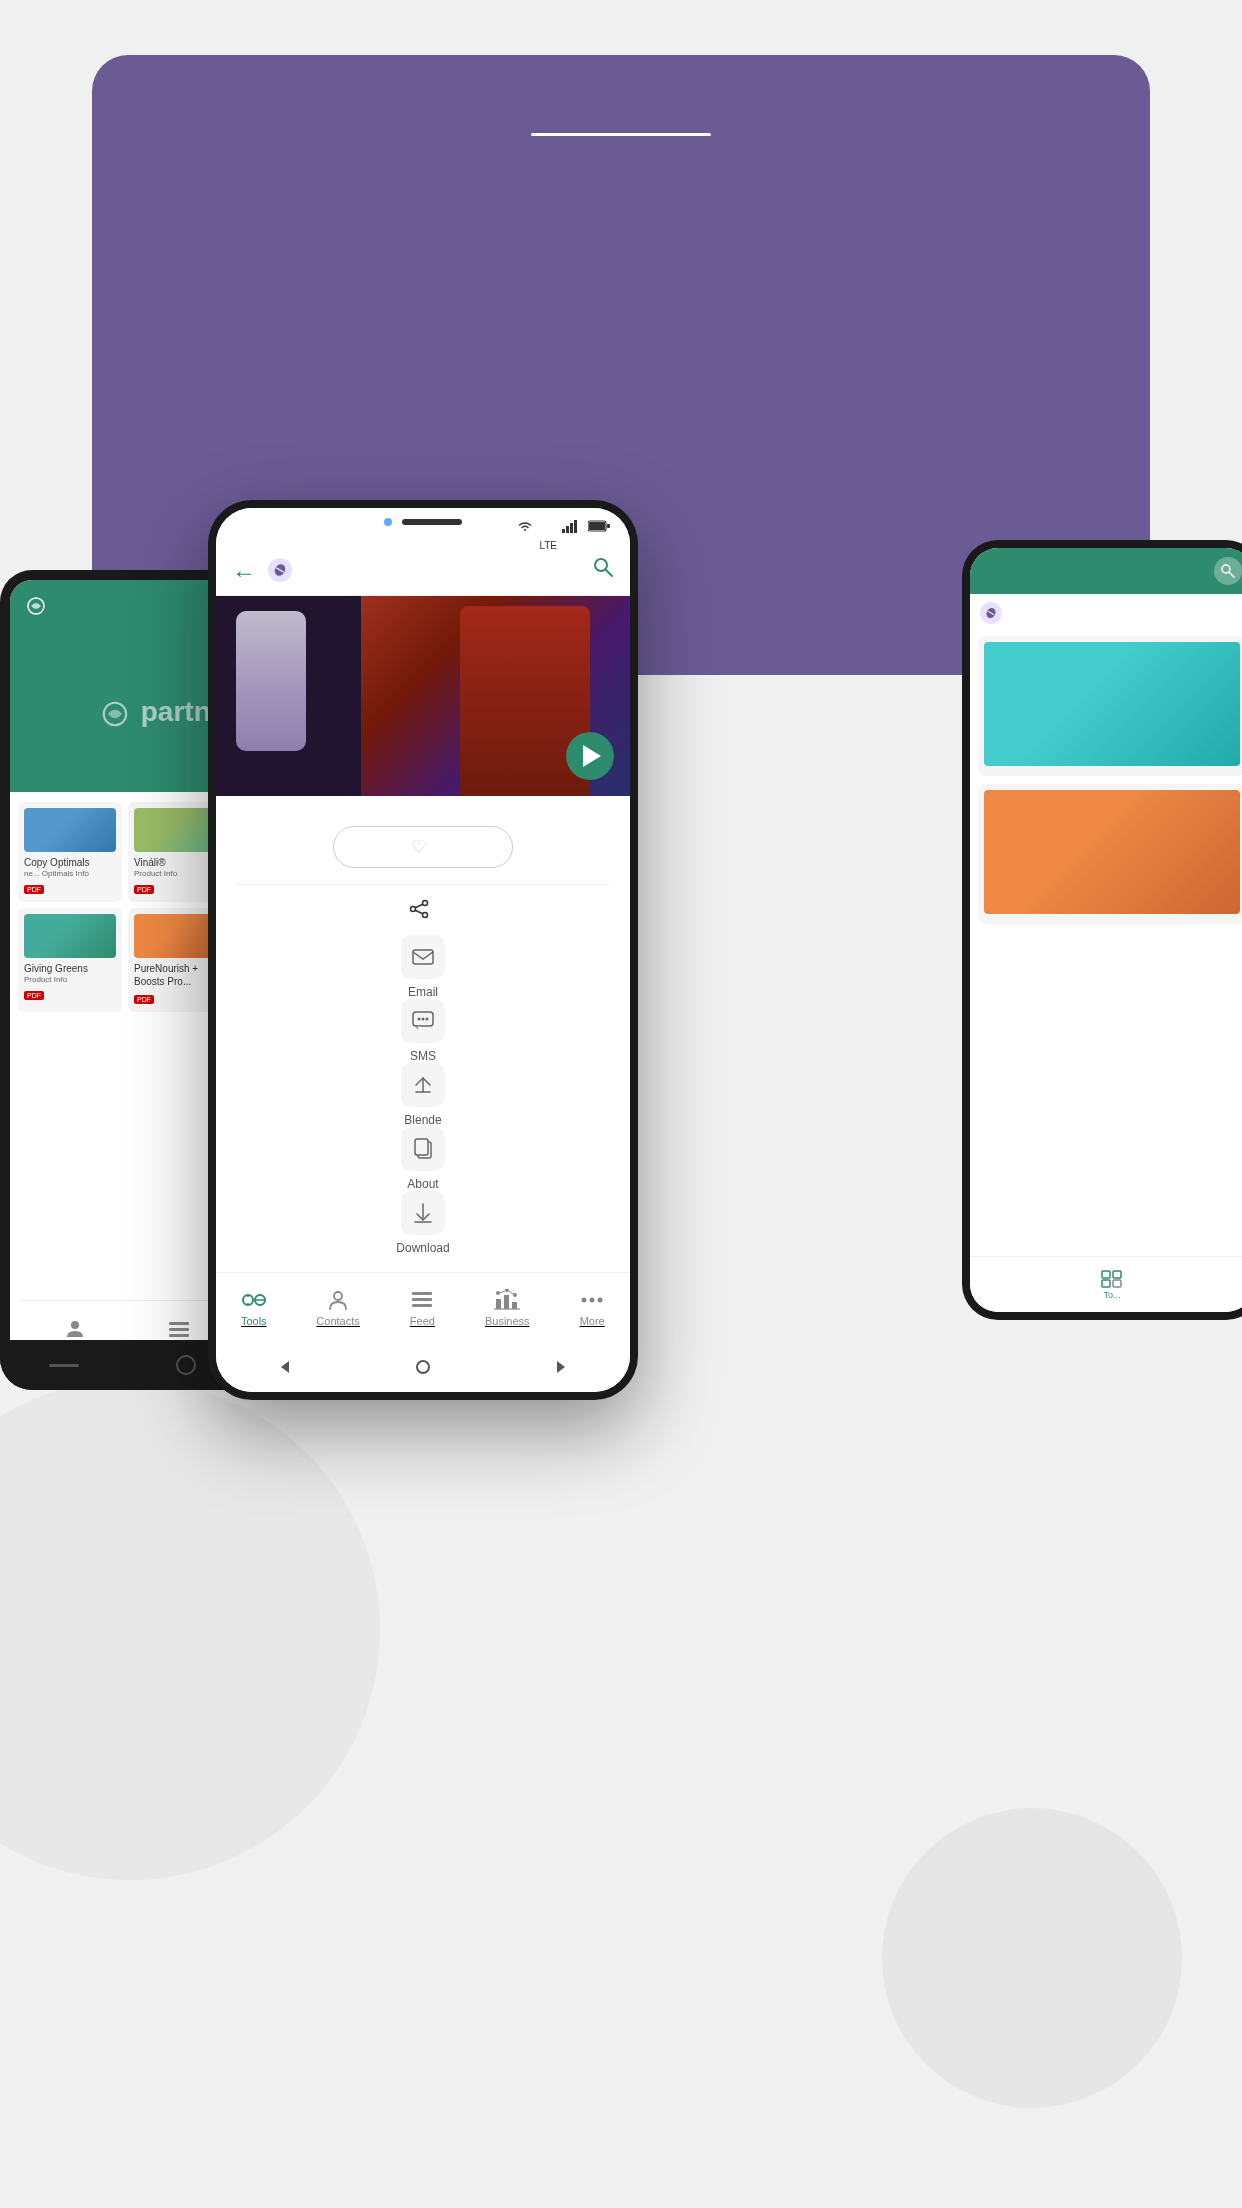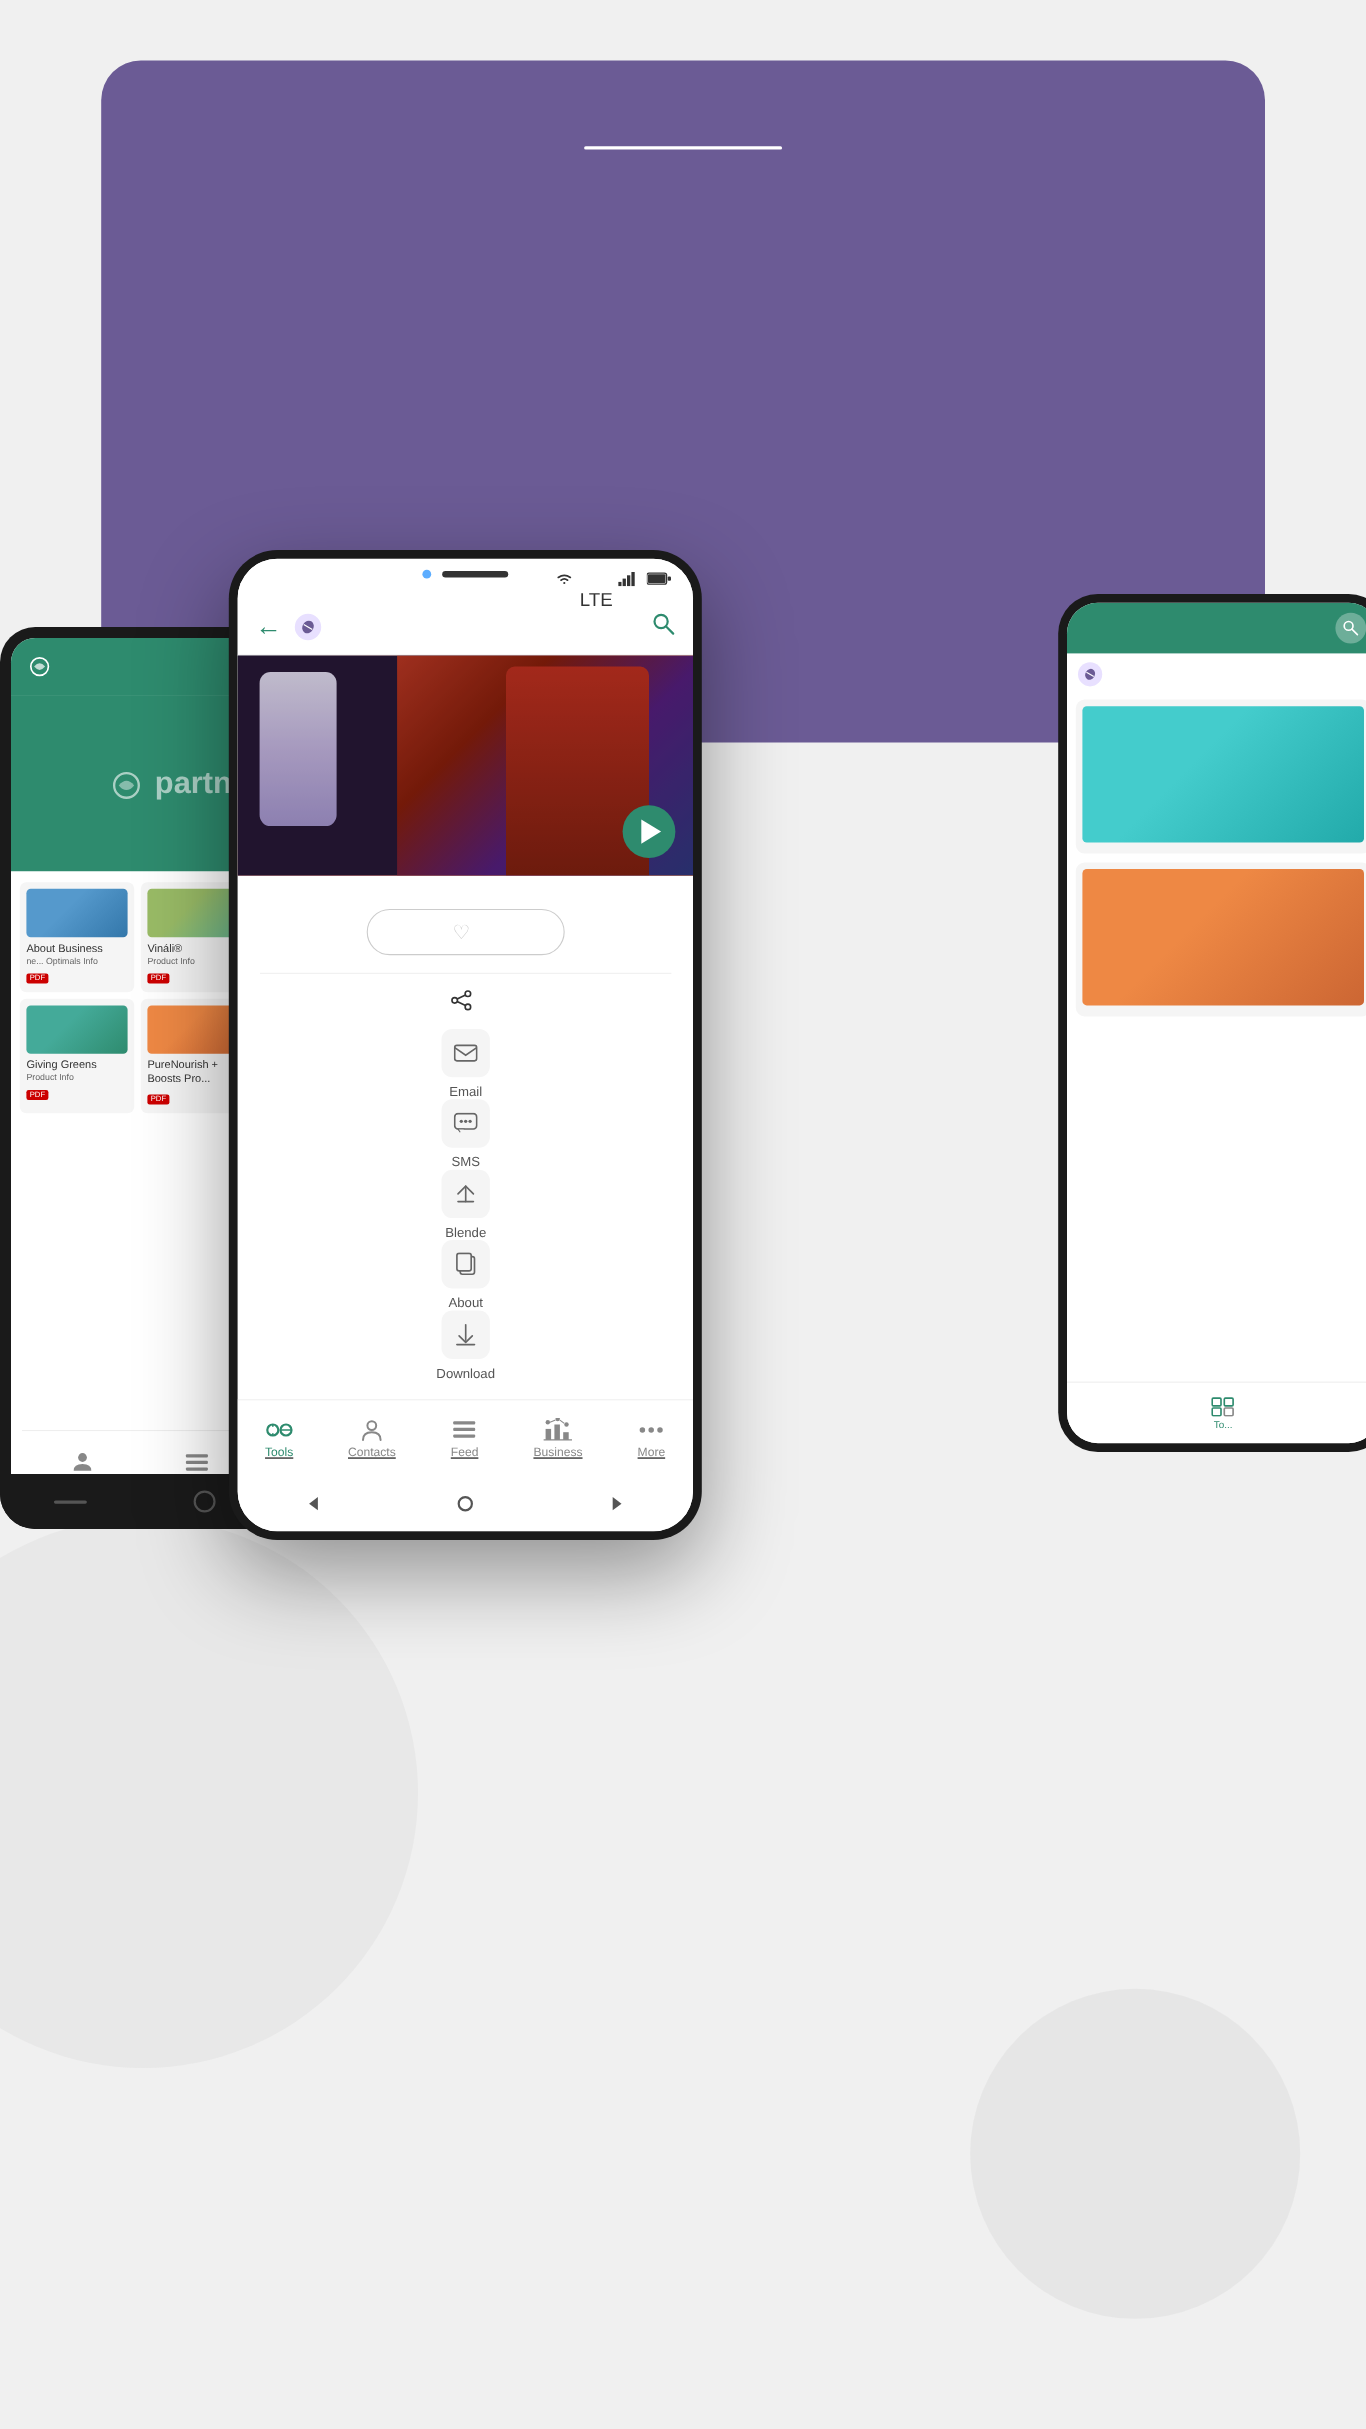--- a/index.html
+++ b/index.html
@@ -681,21 +681,21 @@
           partner.c
         </div>
       </div>
     </div>
 
     <div class="left-product-grid">
 
       <div class="left-product-row">
         <div class="left-product-item">
           <div class="left-product-image img-blue"></div>
-          <div class="left-label-small">About Business</div>
+          <div class="left-label-small">Copy Optimals</div>
           <div class="left-label-tiny">ne... Optimals Info</div>
           <span class="left-pdf-badge">PDF</span>
         </div>
         <div class="left-product-item">
           <div class="left-product-image img-purple"></div>
           <div class="left-label-small">Vináli®</div>
           <div class="left-label-tiny">Product Info</div>
           <span class="left-pdf-badge">PDF</span>
         </div>
         <div class="left-product-item">
@@ -771,21 +771,21 @@
 
     <div class="status-bar">
       <span style="font-weight:600; font-size:15px;"></span>
       <div style="display:flex; align-items:center; gap:5px;">
 
         <svg width="18" height="14" viewBox="0 0 18 14">
           <path d="M9 11 L9 11" stroke="#333" stroke-width="2" stroke-linecap="round"></path>
           <path d="M6 8.5 Q9 6 12 8.5" stroke="#333" stroke-width="1.5" fill="none" stroke-linecap="round"></path>
           <path d="M3.5 6 Q9 2 14.5 6" stroke="#333" stroke-width="1.5" fill="none" stroke-linecap="round"></path>
         </svg>
-        <span style="font-size:17px; color:#333;margin-top:39px;">LTE</span>
+        <span style="font-size:10px; color:#333;margin-top:39px;">LTE</span>
 
         <svg width="16" height="14" viewBox="0 0 16 14">
           <rect x="0" y="10" width="3" height="4" fill="#333"></rect>
           <rect x="4" y="7" width="3" height="7" fill="#333"></rect>
           <rect x="8" y="4" width="3" height="10" fill="#333"></rect>
           <rect x="12" y="1" width="3" height="13" fill="#333"></rect>
         </svg>
         <span style="font-size:12px; color:#333;"></span>
 
         <svg width="22" height="12" viewBox="0 0 22 12">

